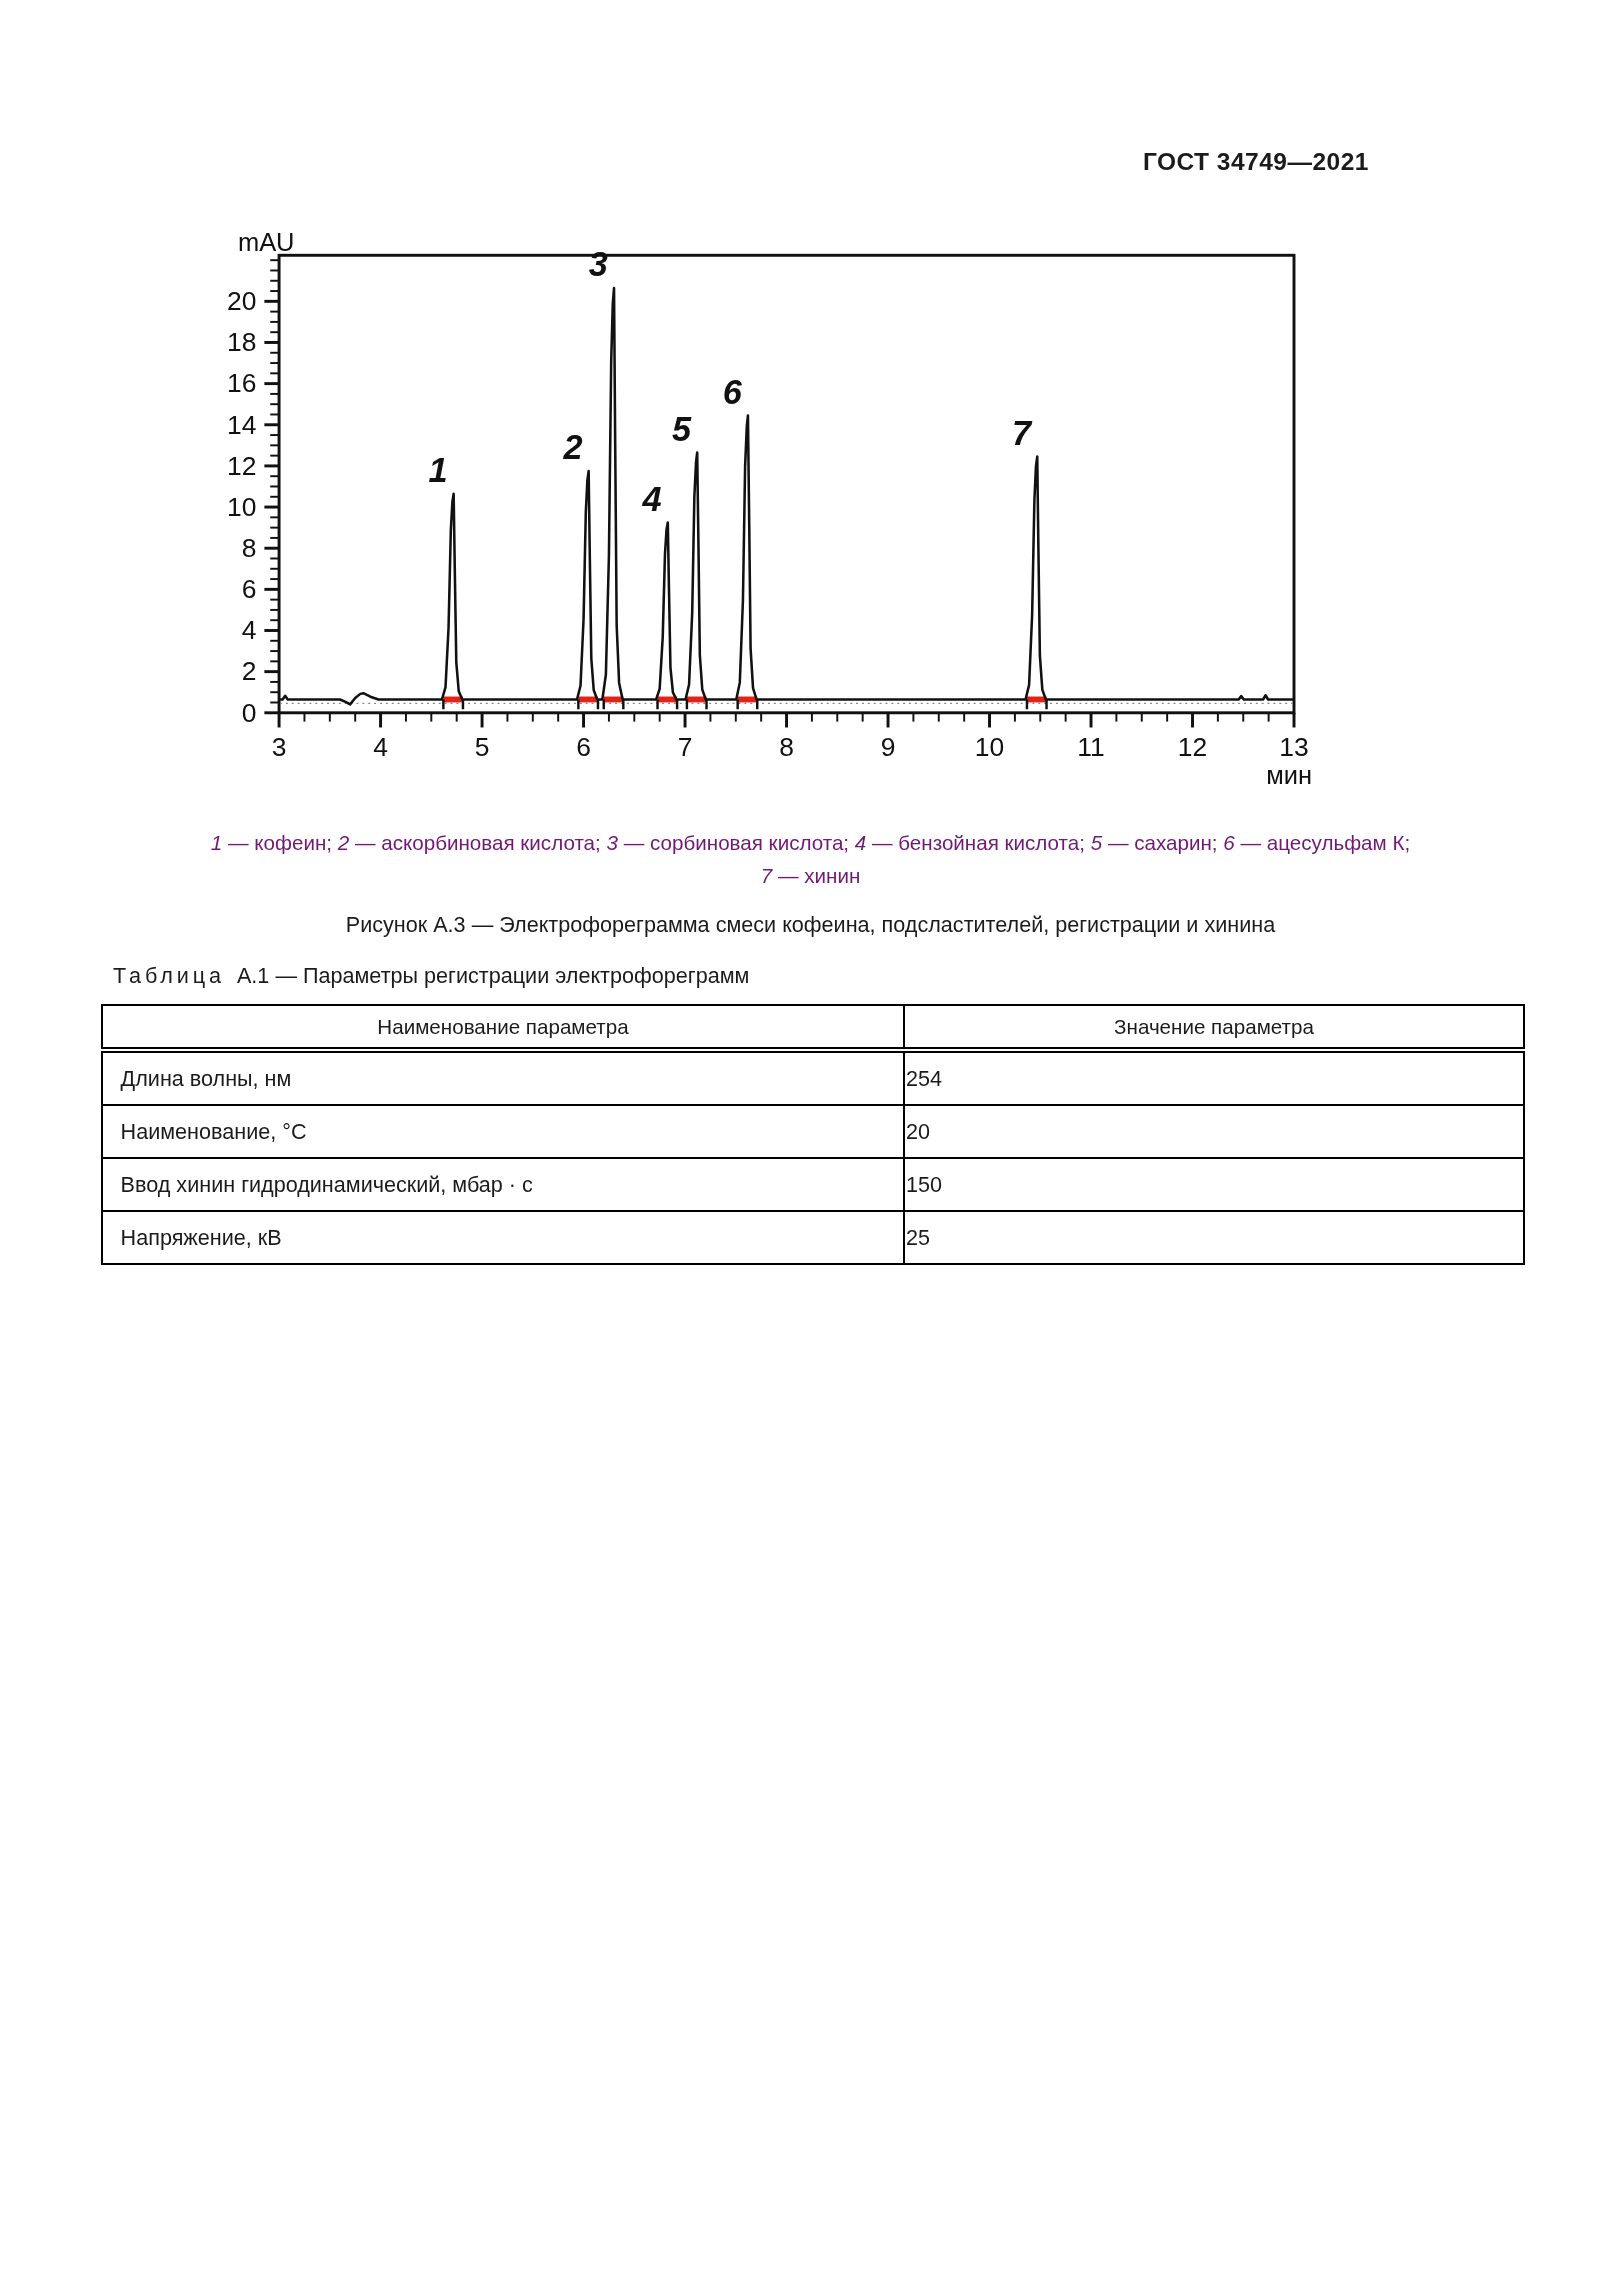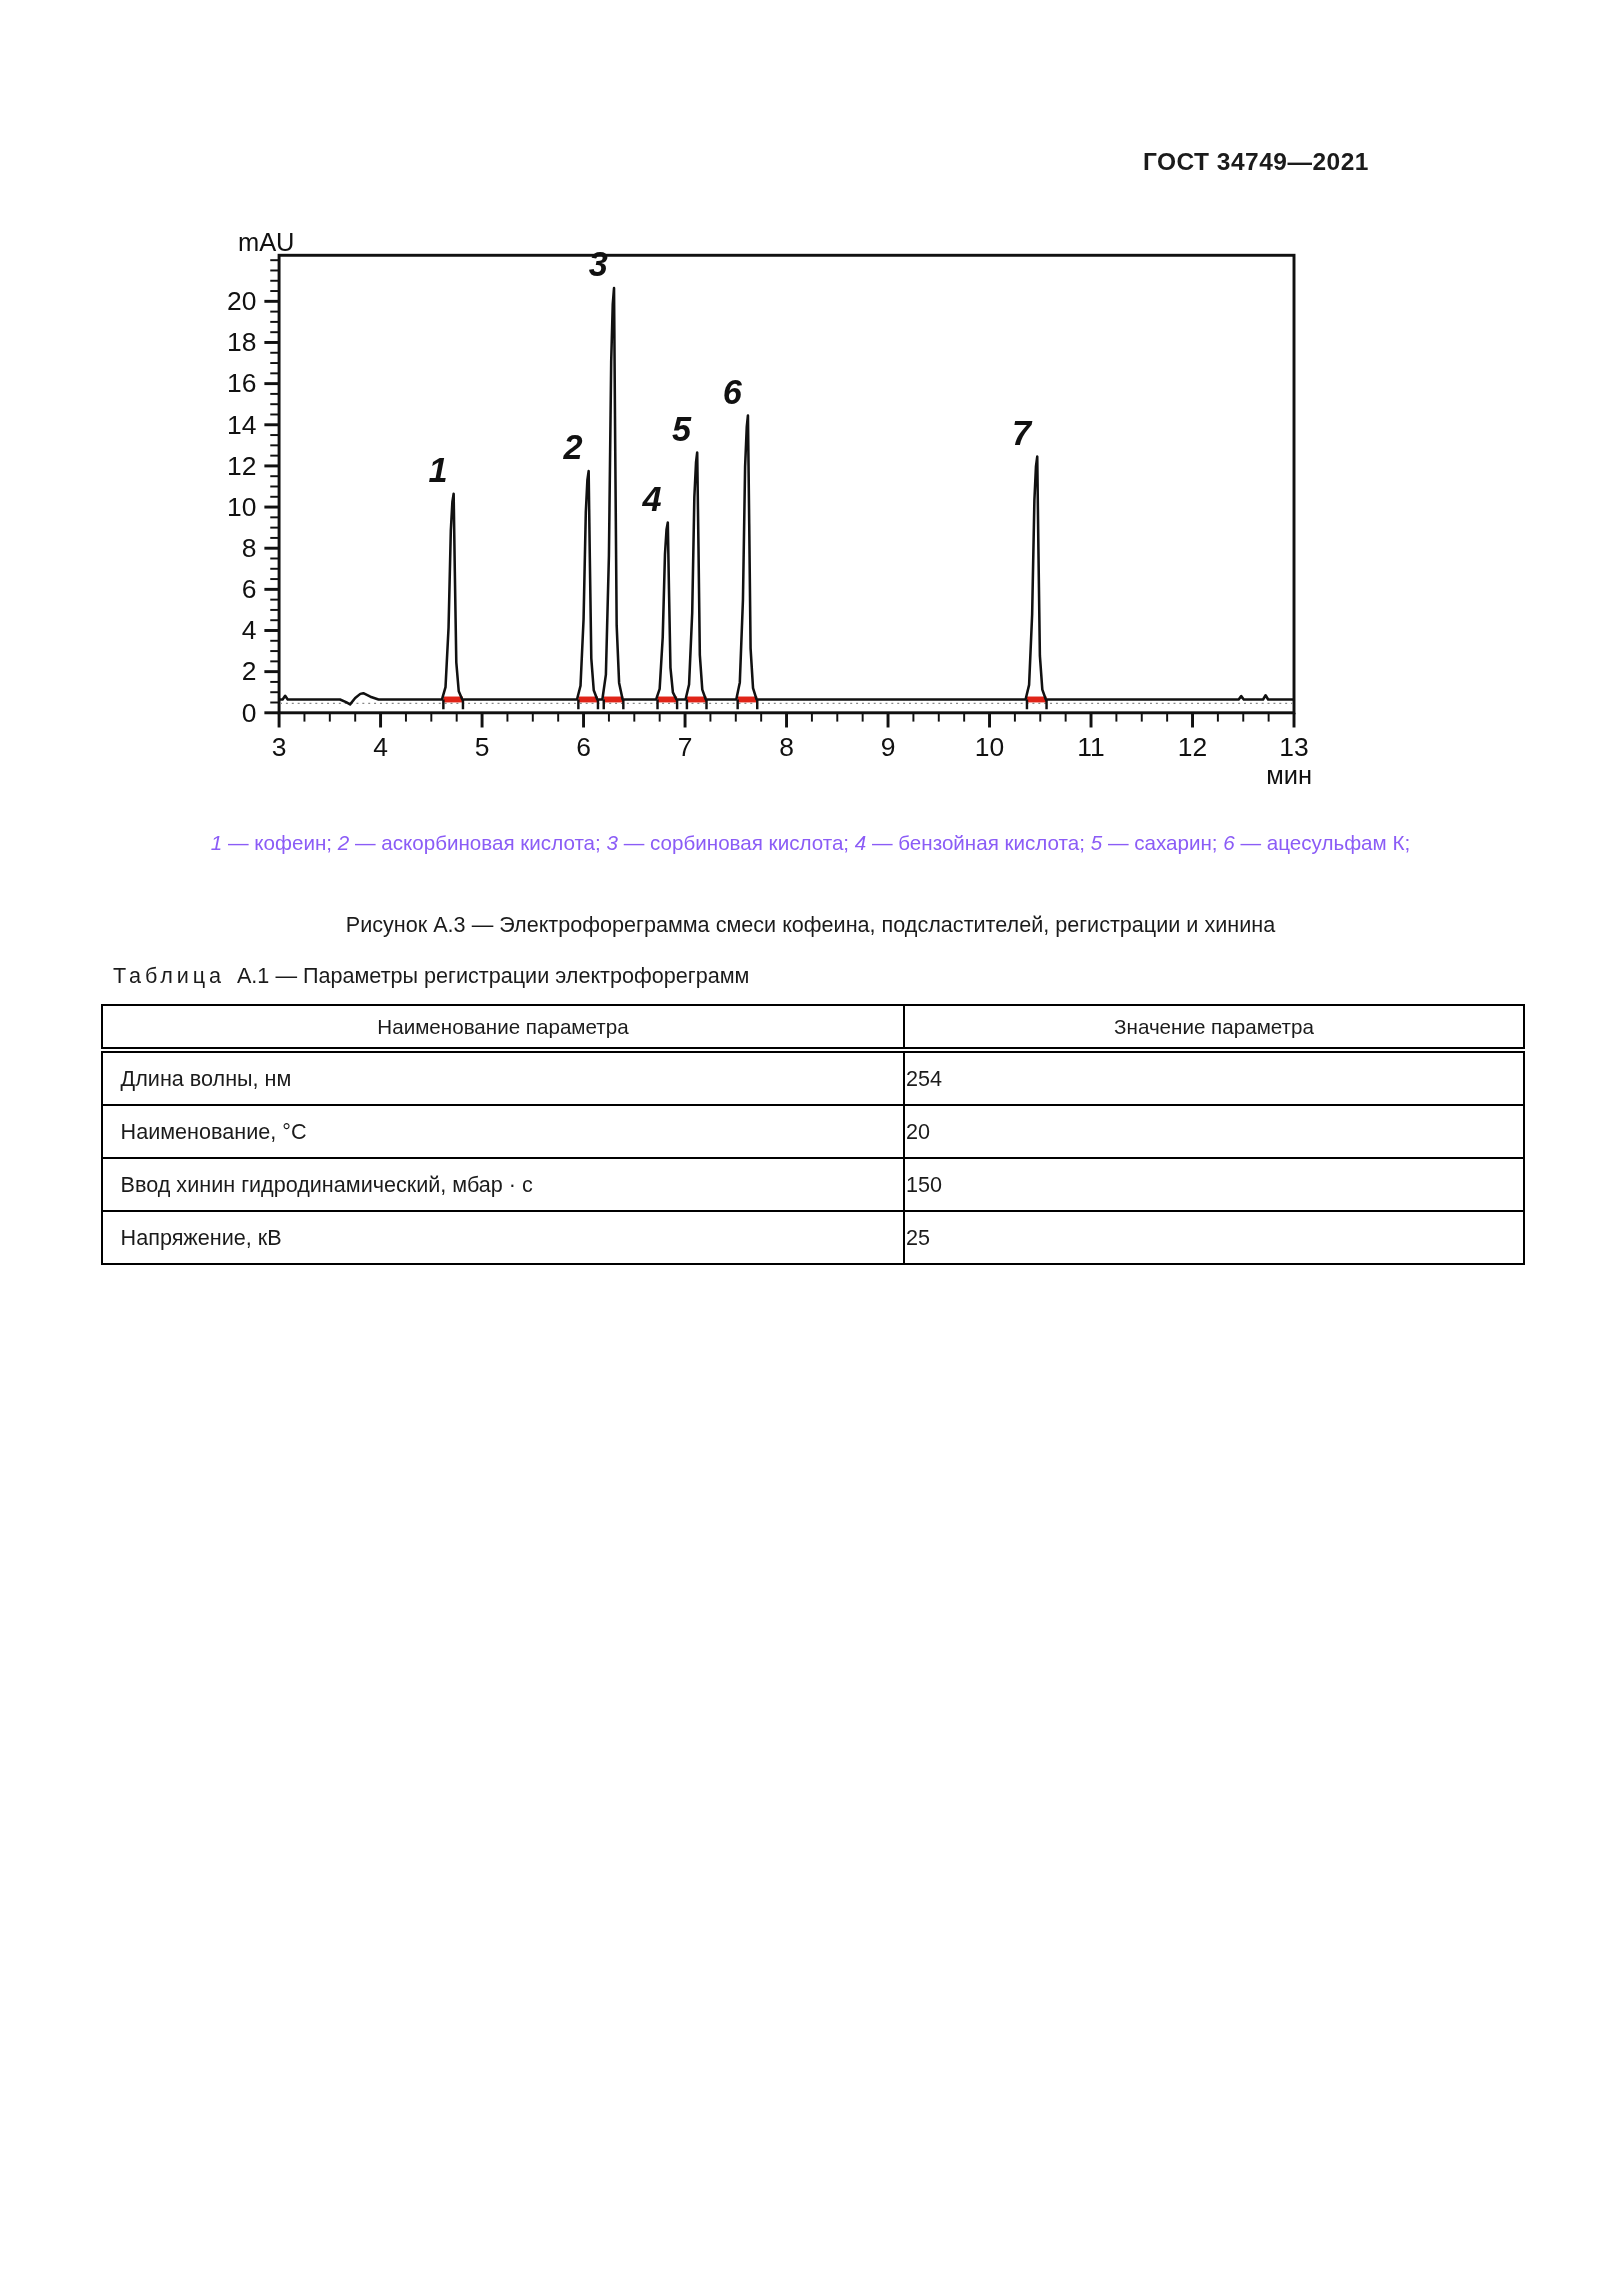--- a/index.html
+++ b/index.html
@@ -12,21 +12,21 @@
     overflow:hidden;
   }
   .doc-header{
     position:absolute;top:148px;right:252px;
     font-size:24.5px;font-weight:bold;letter-spacing:0.5px;
   }
   .chart-svg{position:absolute;left:176px;top:221px;width:1225px;height:578px;}
   .chart-svg text{fill:#111;font-family:"Liberation Sans", sans-serif;}
   .legend{
     position:absolute;top:826px;left:0;right:0;
-    text-align:center;font-size:20.6px;line-height:33px;color:#8b5cf6;
+    text-align:center;font-size:20.6px;line-height:33px;color:#701a75;
   }
   .legend i{font-style:italic;}
   .fig-caption{
     position:absolute;top:912px;left:0;right:0;
     text-align:center;font-size:21.6px;
   }
   .table-label{
     position:absolute;top:963px;left:113px;font-size:21.6px;
   }
   .table-label .kicker{letter-spacing:3.9px;}
@@ -196,20 +196,21 @@
       <text x="585.0" y="468.3" text-anchor="middle" font-size="35" font-style="italic" font-weight="600">2</text>
       <text x="610.9" y="281.4" text-anchor="middle" font-size="35" font-style="italic" font-weight="600">3</text>
       <text x="665.8" y="520.8" text-anchor="middle" font-size="35" font-style="italic" font-weight="600">4</text>
       <text x="695.8" y="449.3" text-anchor="middle" font-size="35" font-style="italic" font-weight="600">5</text>
       <text x="747.6" y="411.5" text-anchor="middle" font-size="35" font-style="italic" font-weight="600">6</text>
       <text x="1042.9" y="453.5" text-anchor="middle" font-size="35" font-style="italic" font-weight="600">7</text>
     </svg>
 
   <div class="legend">
     <div id="legend-line1"><i>1</i> — кофеин; <i>2</i> — аскорбиновая кислота; <i>3</i> — сорбиновая кислота; <i>4</i> — бензойная кислота; <i>5</i> — сахарин; <i>6</i> — ацесульфам К;</div>
+    <div id="legend-line2"><i>7</i> — хинин</div>
   </div>
 
   <div class="fig-caption">Рисунок А.3 — Электрофореграмма смеси кофеина, подсластителей, регистрации и хинина</div>
 
   <div class="table-label">
     <span class="kicker">Таблица</span>&nbsp;&nbsp;<span>А.1 — Параметры регистрации электрофореграмм</span>
   </div>
 
   <table class="params-table">
     <colgroup>

